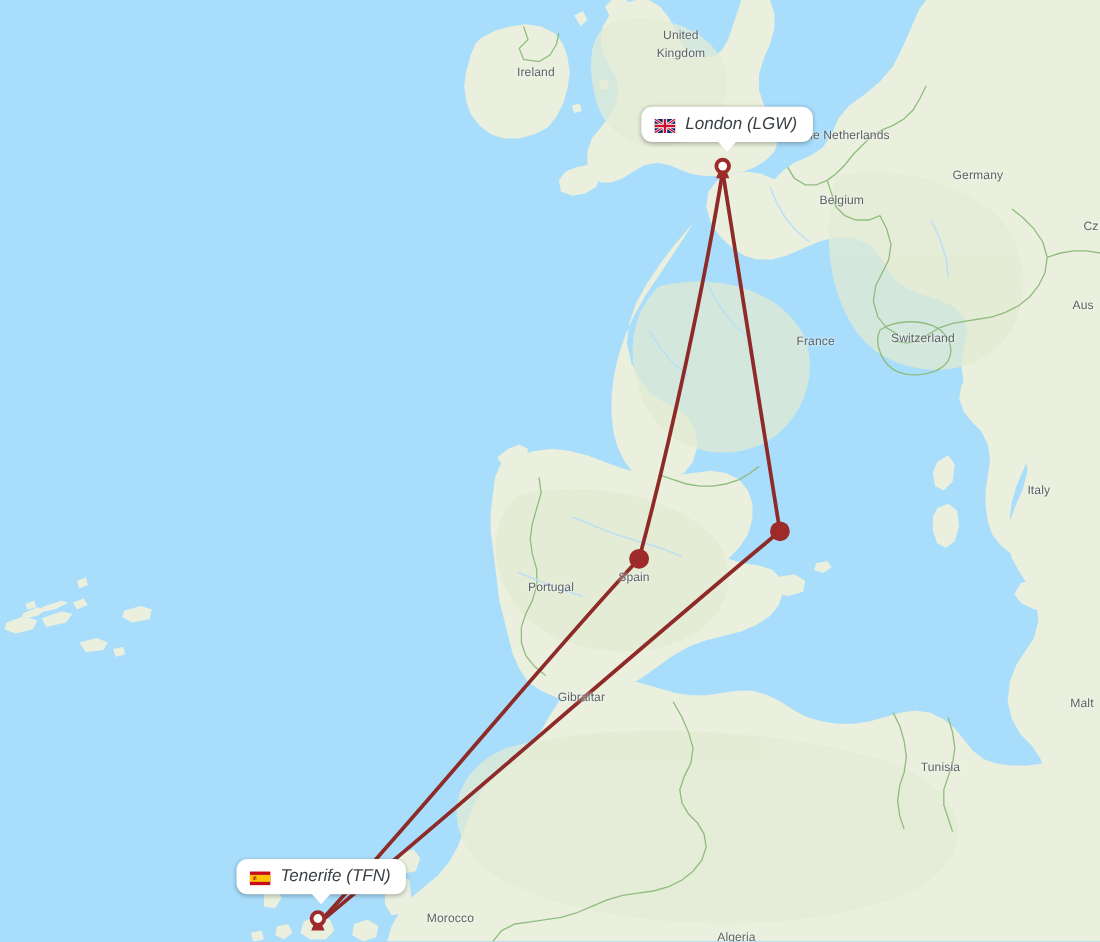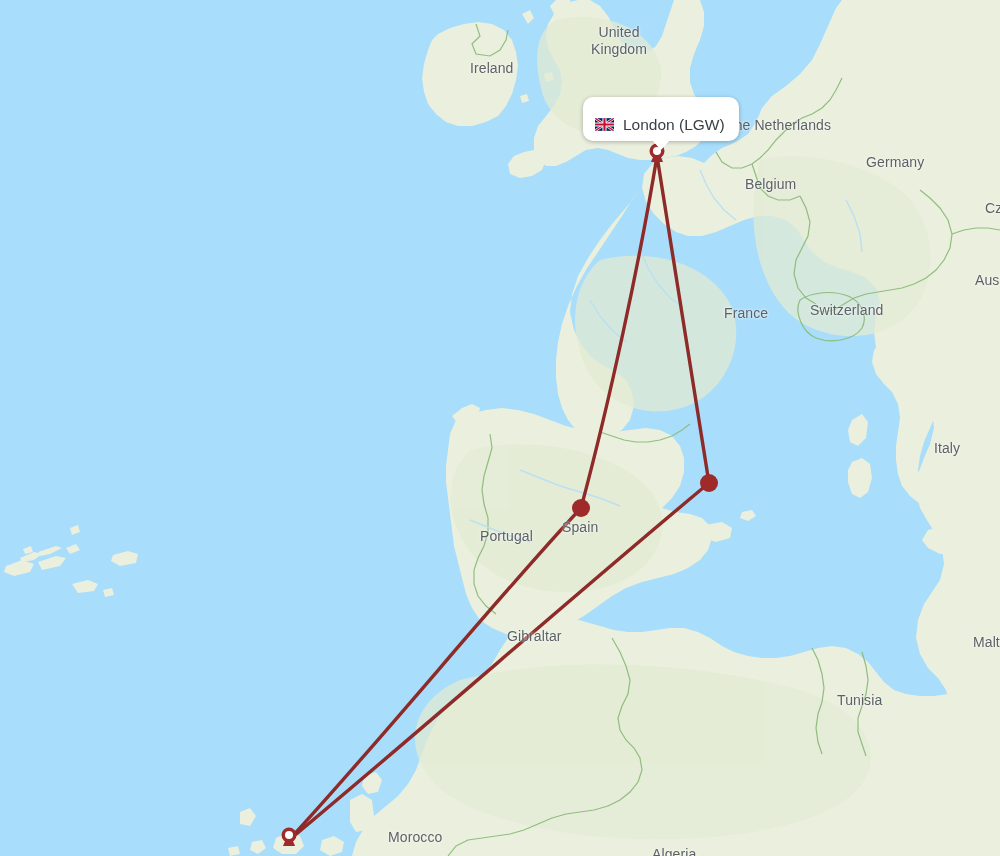--- a/index.html
+++ b/index.html
@@ -12,42 +12,43 @@
   #map {
     position:absolute; inset:0;
     width:1000px; height:856px;
   }
   .map-svg { position:absolute; top:0; left:0; width:1000px; height:856px; display:block; }
 
   
   .country-label {
     position:absolute;
     font-family:"Liberation Sans", sans-serif;
-    font-size:14px;
+    font-size:11px;
     color:#5c6166;
     white-space:nowrap;
     letter-spacing:.1px;
     pointer-events:none;
     text-shadow:
        0 0  2px rgba(255,255,255,.85),
        0 0  4px rgba(255,255,255,.6);
   }
   .country-label.two-line { text-align:center; line-height:17px; }
 
   
   .callout {
     position:absolute;
     background:#fff;
     border-radius:10px;
-    padding:20px 14px 8px 12px;
+    padding:8px 14px 8px 12px;
     display:flex;
-    align-items:center;
+    align-items:flex-end;
     gap:9px;
     box-shadow:0 1px 4px rgba(0,0,0,.28);
     white-space:nowrap;
+    font-style:italic;
   }
   .callout .cl-text {
     font-size:15.5px;
     color:#3a3f44;
     font-family:"Liberation Sans", sans-serif;
     line-height:1;
   }
   .callout .tail {
     position:absolute;
     bottom:-9px; left:50%;
@@ -283,14 +284,27 @@
       <rect width="60" height="40" fill="#012169"></rect>
       <path d="M0,0 L60,40 M60,0 L0,40" stroke="#fff" stroke-width="8"></path>
       <path d="M0,0 L60,40 M60,0 L0,40" stroke="#C8102E" stroke-width="4"></path>
       <path d="M30,0 V40 M0,20 H60" stroke="#fff" stroke-width="13"></path>
       <path d="M30,0 V40 M0,20 H60" stroke="#C8102E" stroke-width="7"></path>
     </svg>
     <span class="cl-text">London (LGW)</span>
     <span class="tail"></span>
   </div>
 
+  <div class="callout" style="left:215px; top:781px;">
+    <svg class="flag" viewBox="0 0 60 40">
+      <rect width="60" height="40" fill="#C60B1E"></rect>
+      <rect y="10" width="60" height="20" fill="#FFC400"></rect>
+      <g transform="translate(15,20)">
+        <rect x="-4" y="-5" width="8" height="10" fill="#C60B1E" opacity=".85"></rect>
+        <rect x="-3" y="-4" width="3" height="8" fill="#AD1519"></rect>
+        <rect x="0" y="-4" width="3" height="8" fill="#FFC400" stroke="#AD1519" stroke-width=".5"></rect>
+      </g>
+    </svg>
+    <span class="cl-text">Tenerife (TFN)</span>
+    <span class="tail"></span>
+  </div>
 
 </div>
 
 </body></html>

